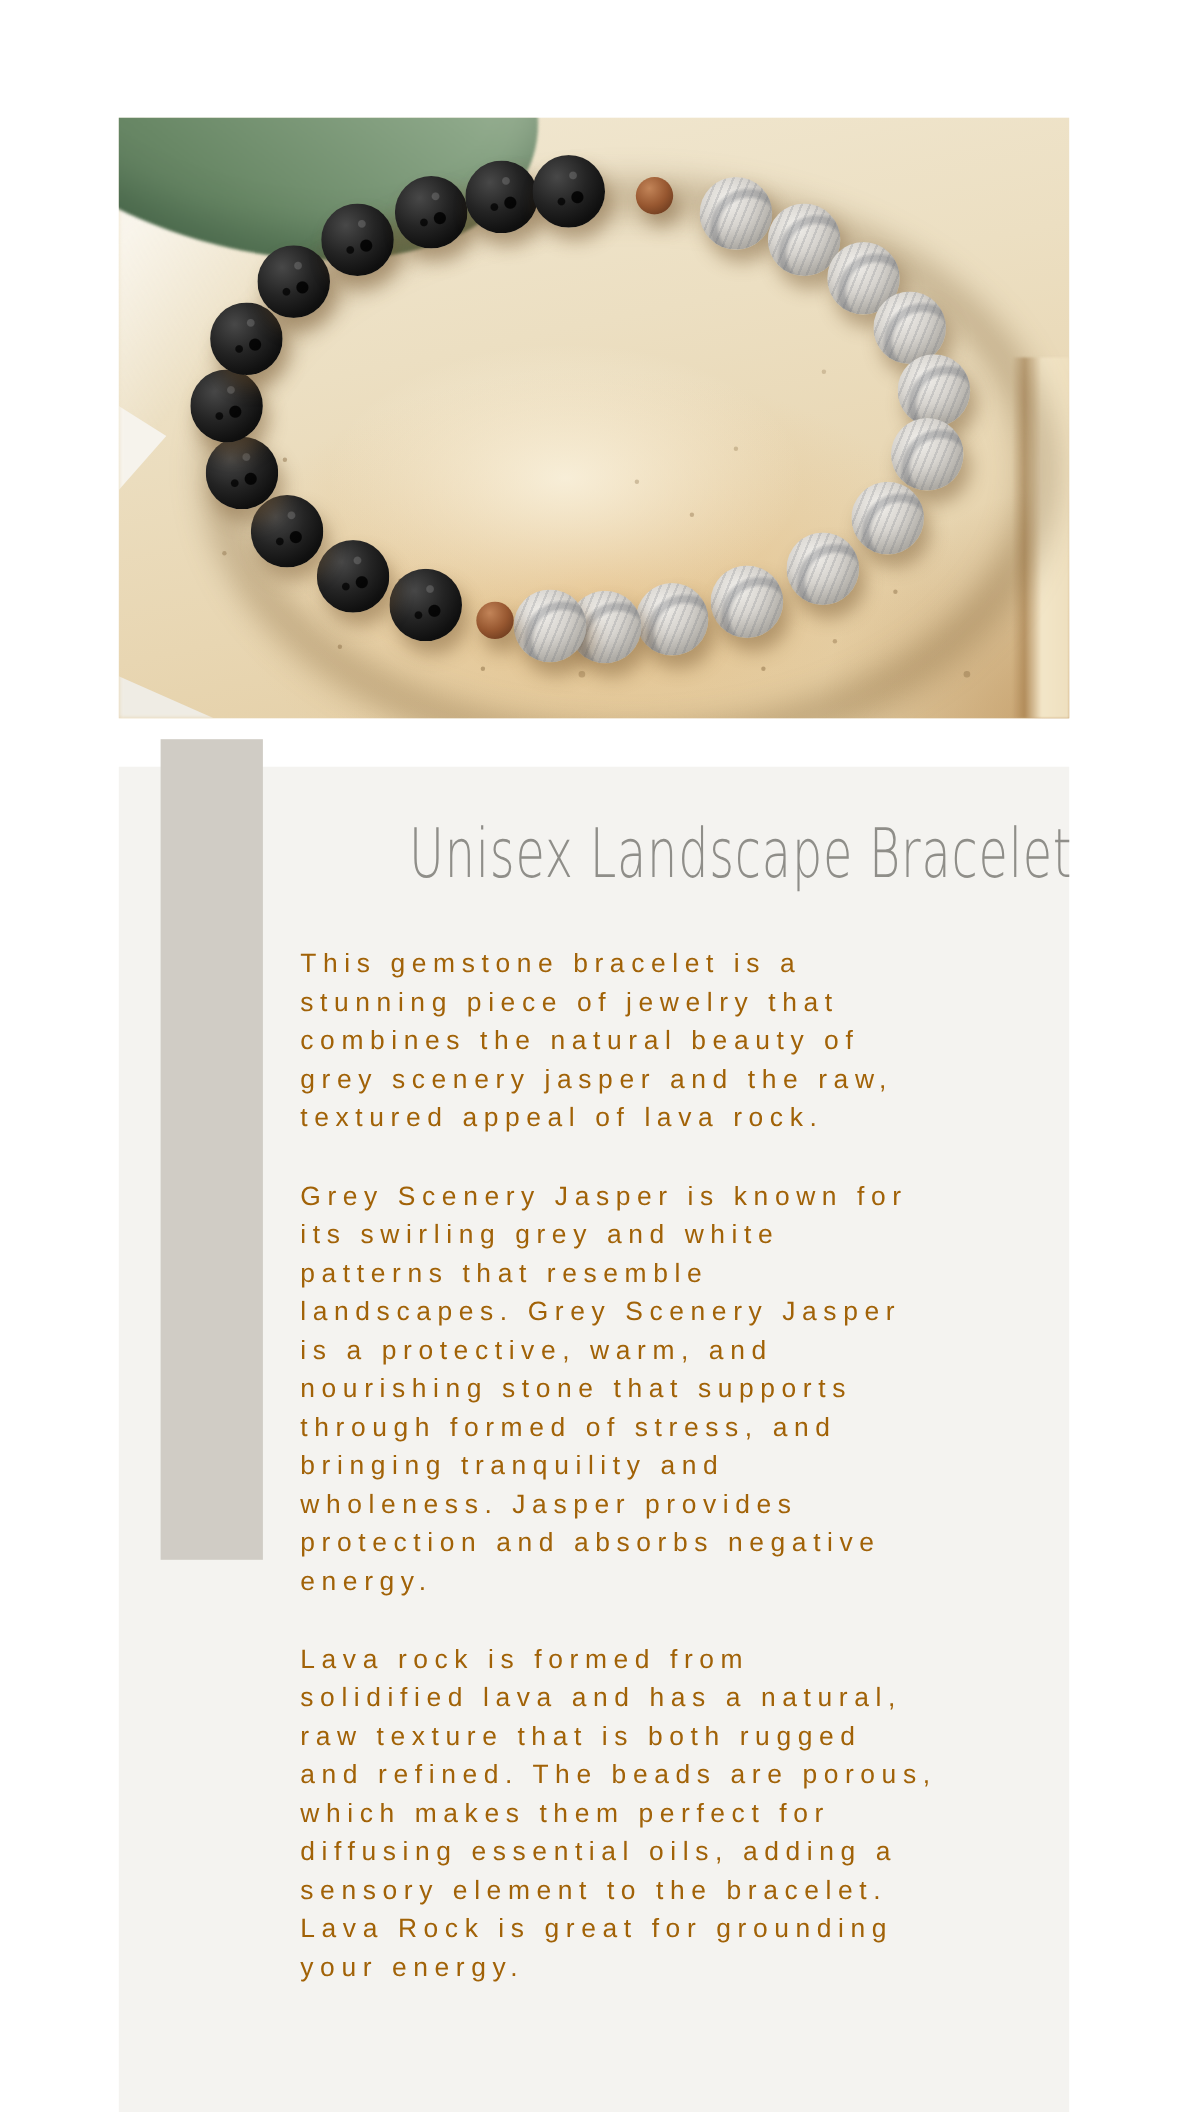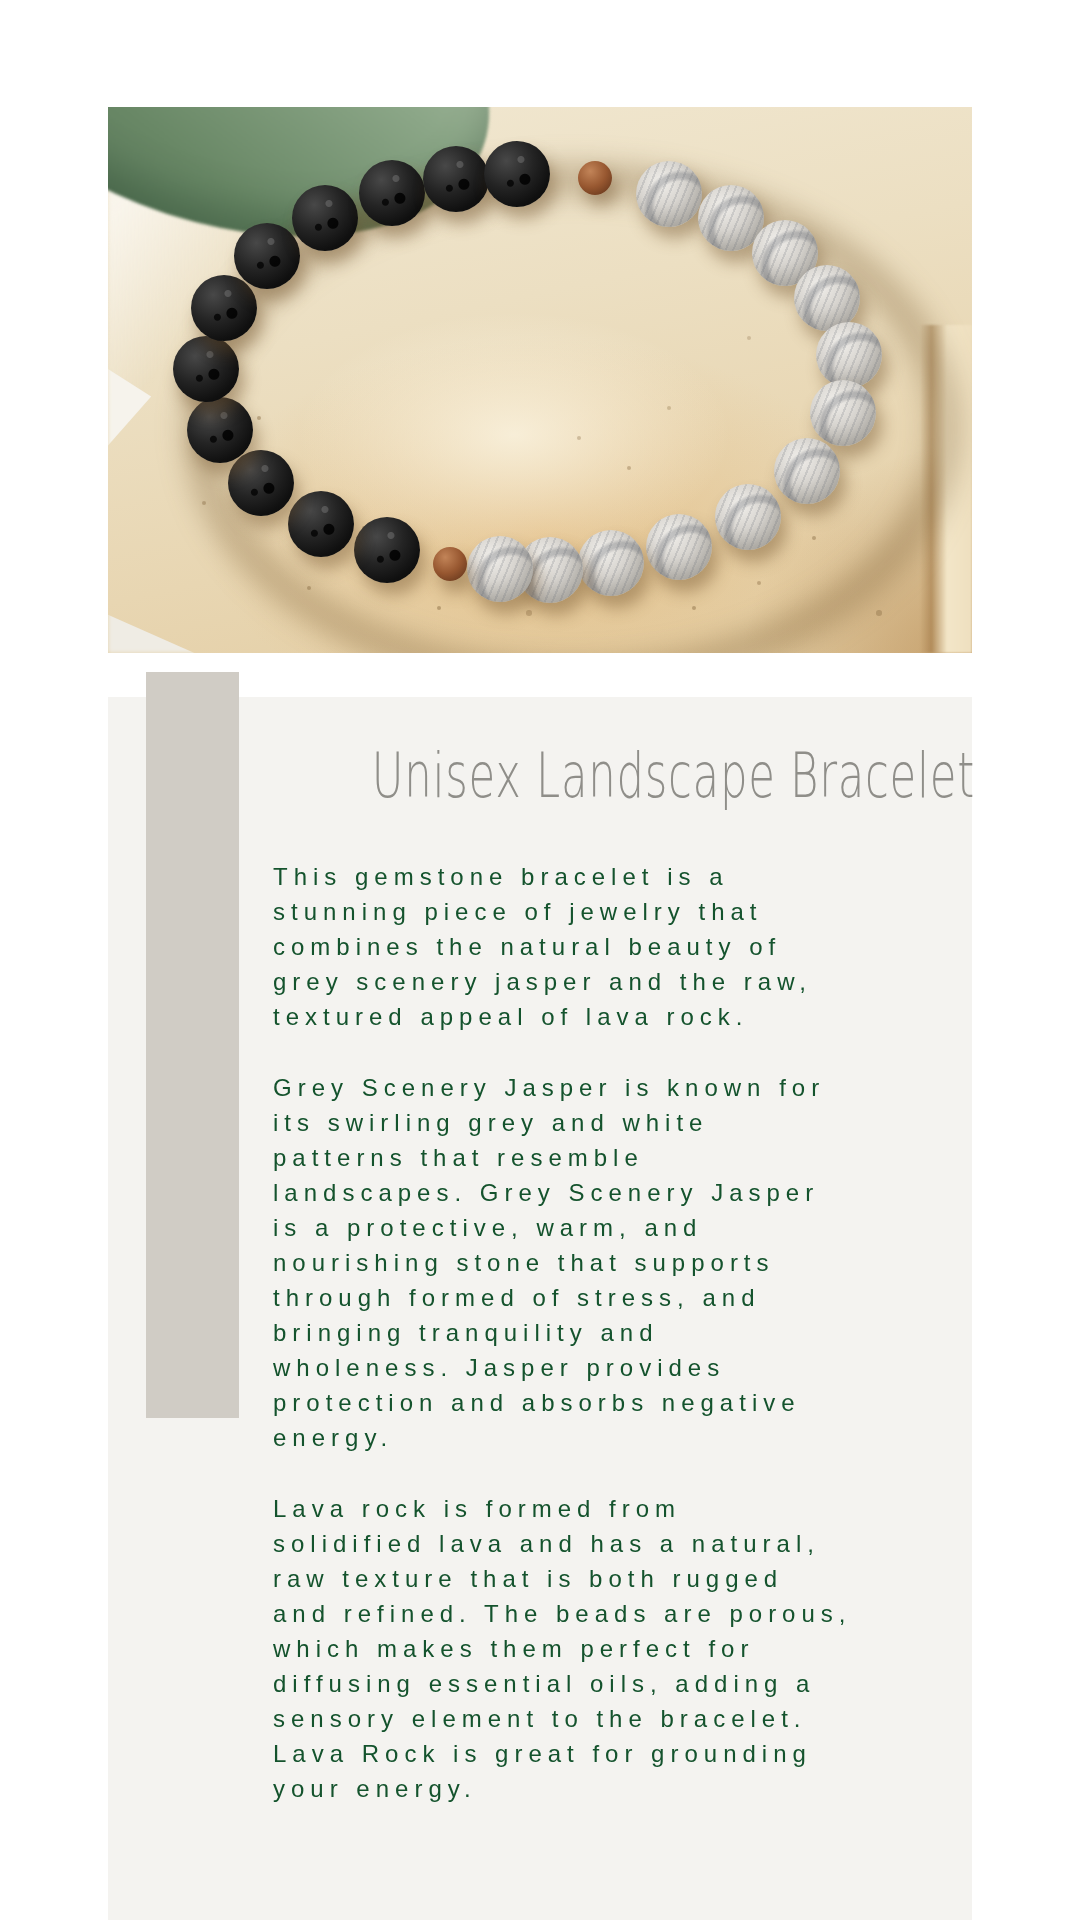--- a/index.html
+++ b/index.html
@@ -75,21 +75,21 @@
   .card h1{
     margin:0 0 46px 0;
     font-family:"DejaVu Sans",sans-serif;font-weight:200;
     font-size:62px;line-height:74px;letter-spacing:1px;
     color:#8f8e89;text-align:center;white-space:nowrap;
     transform:scaleX(.70);transform-origin:50% 50%;
   }
   .card p{
     margin:0 0 36px 0;max-width:672px;
     font-size:24px;line-height:35px;letter-spacing:6px;
-    color:#14532d;white-space:pre-line;
+    color:#a16207;white-space:pre-line;
   }
 
   
   .footer{
     position:absolute;left:0;top:1868px;width:1080px;text-align:center;
     font-family:"DejaVu Sans",sans-serif;font-weight:200;
     font-size:26px;letter-spacing:7px;color:#8a857e;white-space:nowrap;
     transform:scaleX(.68);transform-origin:50% 50%;
   }
 </style>

